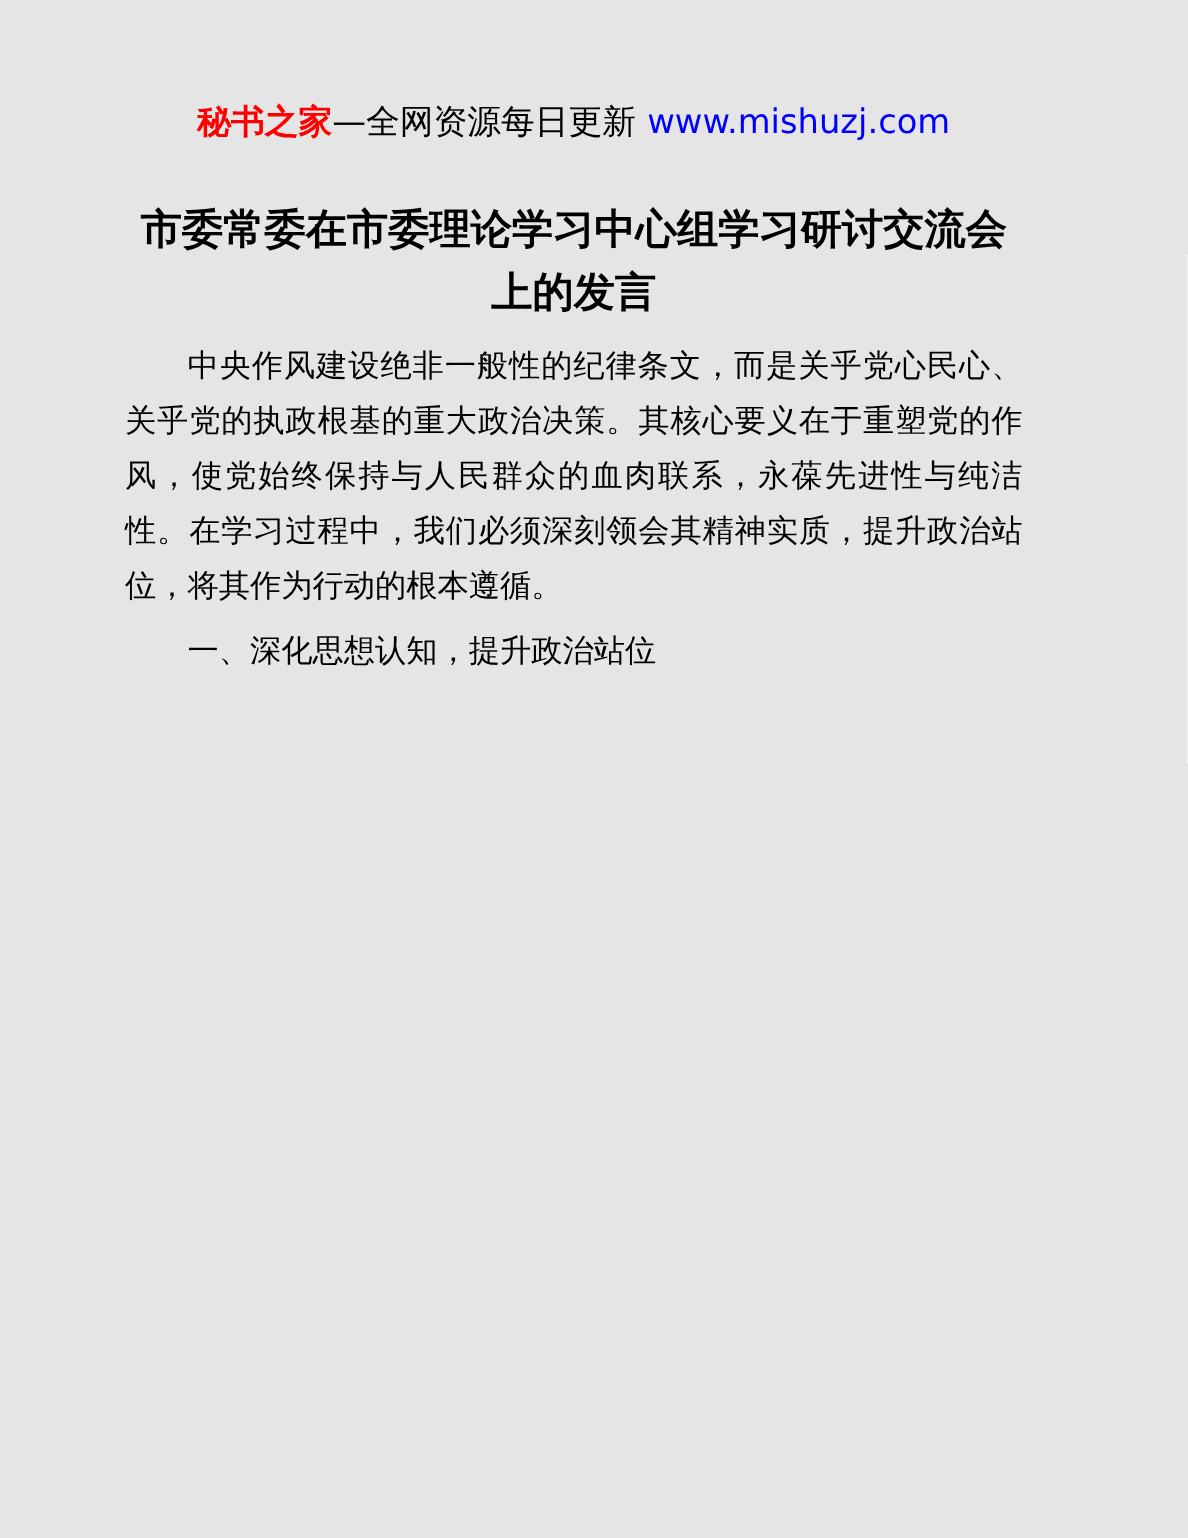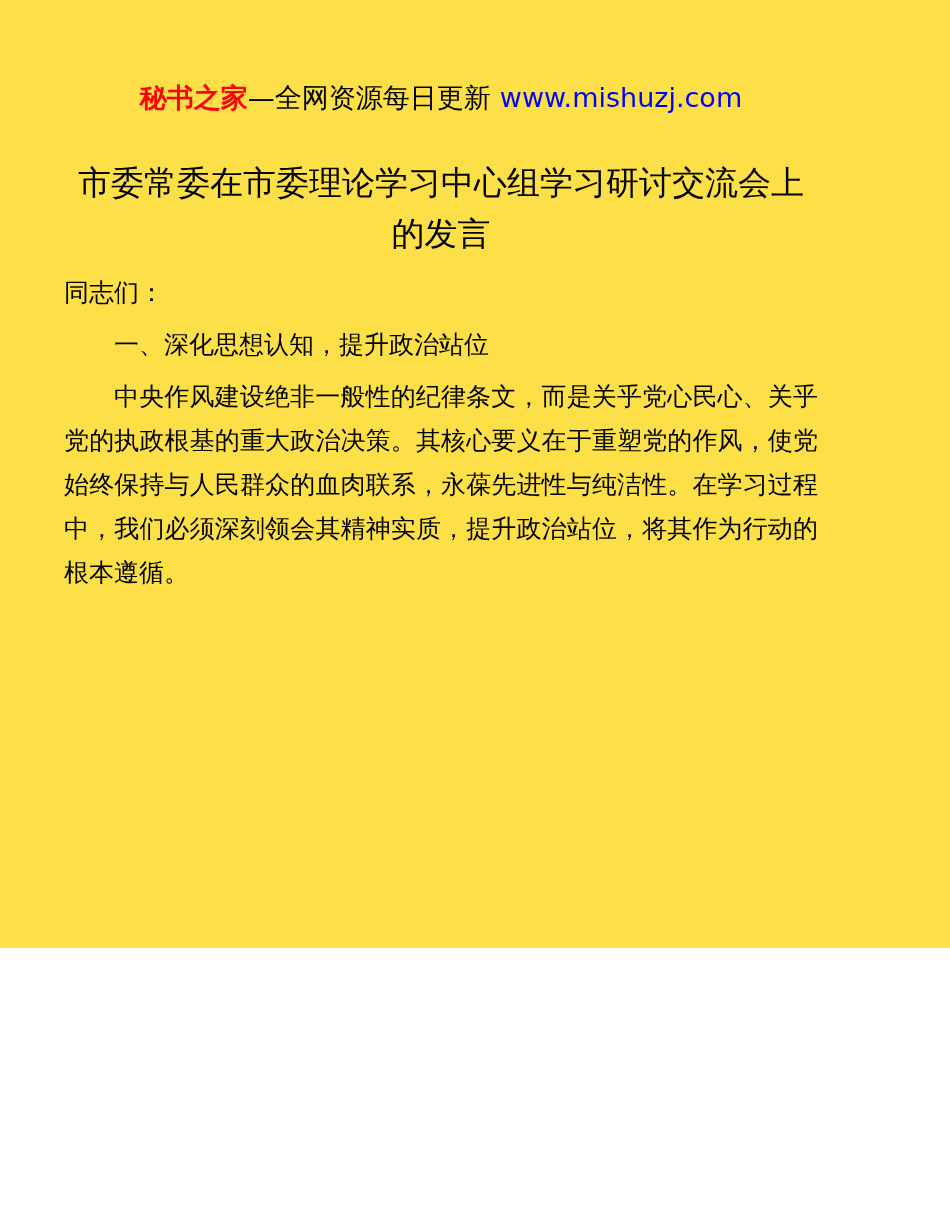--- a/index.html
+++ b/index.html
@@ -3,25 +3,25 @@
 <meta charset="utf-8">
 <style>
   html, body {
     margin: 0;
     padding: 0;
     background: #ffffff;
   }
   .page {
     position: relative;
     width: 950px;
-    height: 948px;
+    height: 1230px;
     margin: 0;
-    background: #fde047;
+    background: #e5e5e5;
     box-sizing: border-box;
-    padding: 78px 132px 0 64px;
+    padding: 78px 132px 0 100px;
     overflow: hidden;
     font-family: "DejaVu Sans", "Liberation Sans", sans-serif;
     color: #000000;
   }
   .site-header {
     text-align: center;
     font-size: 27px;
     line-height: 1.45;
     white-space: nowrap;
     margin: 0 0 40px 0;
@@ -34,21 +34,21 @@
     color: #000000;
   }
   .site-url {
     color: #0000ff;
     margin-left: 9px;
     text-decoration: none;
     cursor: pointer;
   }
   .doc-title {
     font-size: 33px;
-    font-weight: normal;
+    font-weight: bold;
     line-height: 51px;
     text-align: center;
     margin: 0 0 12px 0;
   }
   .para {
     font-size: 25px;
     line-height: 44px;
     text-align: justify;
     margin: 0 0 8px 0;
   }
@@ -60,21 +60,20 @@
 <body>
 
 <div class="page">
 
   <div class="site-header">
     <span class="site-name">秘书之家</span><span class="site-tagline">—全网资源每日更新</span><span class="site-url">www.mishuzj.com</span>
   </div>
 
   <h1 class="doc-title">市委常委在市委理论学习中心组学习研讨交流会上的发言</h1>
 
-  <p class="para">同志们：</p>
 
 
+  <p class="para indent">中央作风建设绝非一般性的纪律条文，而是关乎党心民心、关乎党的执政根基的重大政治决策。其核心要义在于重塑党的作风，使党始终保持与人民群众的血肉联系，永葆先进性与纯洁性。在学习过程中，我们必须深刻领会其精神实质，提升政治站位，将其作为行动的根本遵循。</p>
+
   <p class="para indent">一、深化思想认知，提升政治站位</p>
-
-  <p class="para indent">中央作风建设绝非一般性的纪律条文，而是关乎党心民心、关乎党的执政根基的重大政治决策。其核心要义在于重塑党的作风，使党始终保持与人民群众的血肉联系，永葆先进性与纯洁性。在学习过程中，我们必须深刻领会其精神实质，提升政治站位，将其作为行动的根本遵循。</p>
 
 
 </div>
 
 </body></html>

